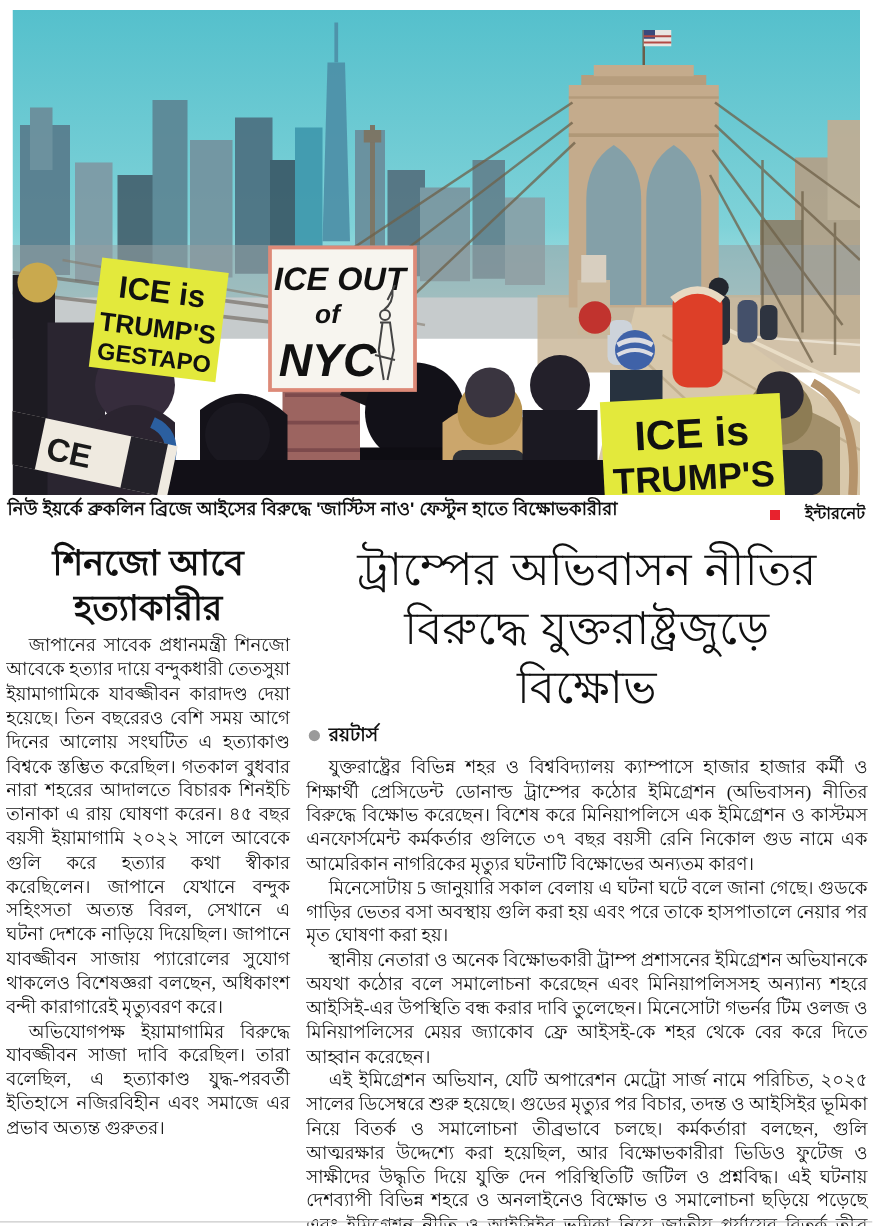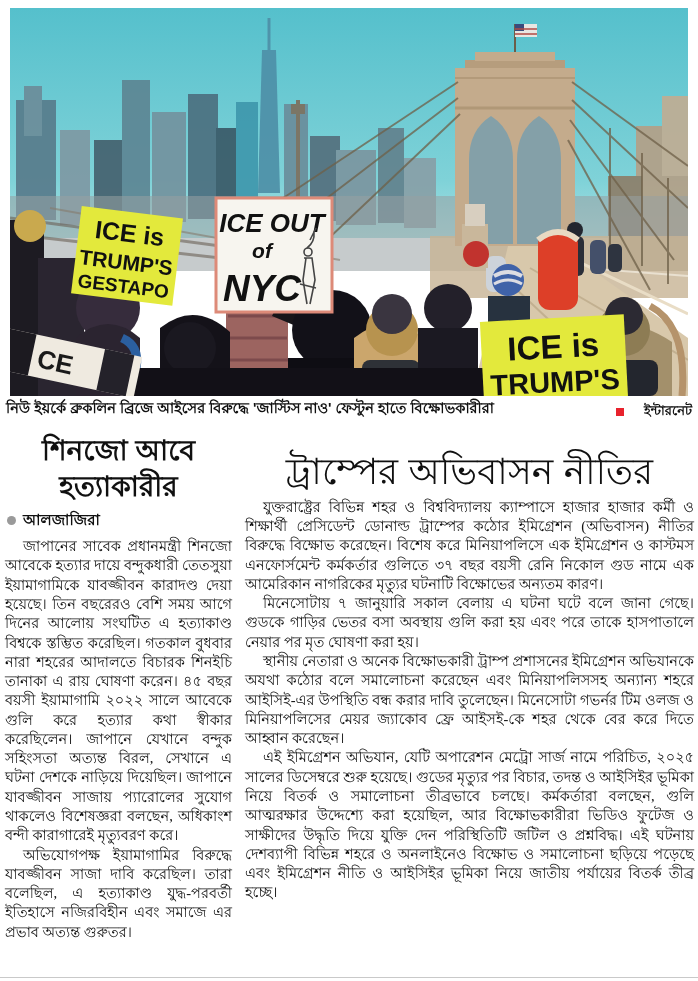--- a/index.html
+++ b/index.html
@@ -31,21 +31,21 @@
   }
   .left-col { width:227px; flex:none; }
   .right-col { flex:1; min-width:0; }
 
   .left-headline {
     font-size:28px; font-weight:bold; text-align:center;
     line-height:1.27; margin:0 0 4px 0;
   }
   .right-headline {
     font-size:36px; font-weight:400; text-align:center;
-    line-height:1.3; margin:16px 0 2px 0; letter-spacing:.2px;
+    line-height:1.3; margin:0 0 2px 0; letter-spacing:.2px;
   }
   .headline-line { display:block; }
 
   .source-line {
     display:flex; align-items:center; gap:7px;
     font-weight:bold; font-size:15px; margin:3px 0 4px 2px;
   }
   .bullet { width:9px; height:9px; border-radius:50%; background:#9a9a9a; flex:none; }
 
   .body-text p {
@@ -248,36 +248,38 @@
     <span>ইন্টারনেট</span>
   </div>
 </div>
 
 <div class="articles">
 
   <div class="left-col">
     <h2 class="left-headline">
       <span class="headline-line">শিনজো আবে হত্যাকারীর</span>
     </h2>
-    <div class="source-line">
-      <span class="bullet"></span>
-      <span>আলজাজিরা</span>
-    </div>
     <div class="body-text">
       <p>জাপানের সাবেক প্রধানমন্ত্রী শিনজো আবেকে হত্যার দায়ে বন্দুকধারী তেতসুয়া ইয়ামাগামিকে যাবজ্জীবন কারাদণ্ড দেয়া হয়েছে। তিন বছরেরও বেশি সময় আগে দিনের আলোয় সংঘটিত এ হত্যাকাণ্ড বিশ্বকে স্তম্ভিত করেছিল। গতকাল বুধবার নারা শহরের আদালতে বিচারক শিনইচি তানাকা এ রায় ঘোষণা করেন। ৪৫ বছর বয়সী ইয়ামাগামি ২০২২ সালে আবেকে গুলি করে হত্যার কথা স্বীকার করেছিলেন। জাপানে যেখানে বন্দুক সহিংসতা অত্যন্ত বিরল, সেখানে এ ঘটনা দেশকে নাড়িয়ে দিয়েছিল। জাপানে যাবজ্জীবন সাজায় প্যারোলের সুযোগ থাকলেও বিশেষজ্ঞরা বলছেন, অধিকাংশ বন্দী কারাগারেই মৃত্যুবরণ করে।</p>
       <p>অভিযোগপক্ষ ইয়ামাগামির বিরুদ্ধে যাবজ্জীবন সাজা দাবি করেছিল। তারা বলেছিল, এ হত্যাকাণ্ড যুদ্ধ-পরবর্তী ইতিহাসে নজিরবিহীন এবং সমাজে এর প্রভাব অত্যন্ত গুরুতর।</p>
     </div>
   </div>
 
   <div class="right-col">
     <h1 class="right-headline">
       <span class="headline-line">ট্রাম্পের অভিবাসন নীতির</span>
+      <span class="headline-line">বিরুদ্ধে যুক্তরাষ্ট্রজুড়ে</span>
+      <span class="headline-line">বিক্ষোভ</span>
     </h1>
+    <div class="source-line">
+      <span class="bullet"></span>
+      <span>রয়টার্স</span>
+    </div>
     <div class="body-text">
       <p>যুক্তরাষ্ট্রের বিভিন্ন শহর ও বিশ্ববিদ্যালয় ক্যাম্পাসে হাজার হাজার কর্মী ও শিক্ষার্থী প্রেসিডেন্ট ডোনাল্ড ট্রাম্পের কঠোর ইমিগ্রেশন (অভিবাসন) নীতির বিরুদ্ধে বিক্ষোভ করেছেন। বিশেষ করে মিনিয়াপলিসে এক ইমিগ্রেশন ও কাস্টমস এনফোর্সমেন্ট কর্মকর্তার গুলিতে ৩৭ বছর বয়সী রেনি নিকোল গুড নামে এক আমেরিকান নাগরিকের মৃত্যুর ঘটনাটি বিক্ষোভের অন্যতম কারণ।</p>
-      <p>মিনেসোটায় ৭ জানুয়ারি সকাল বেলায় এ ঘটনা ঘটে বলে জানা গেছে। গুডকে গাড়ির ভেতর বসা অবস্থায় গুলি করা হয় এবং পরে তাকে হাসপাতালে নেয়ার পর মৃত ঘোষণা করা হয়।</p>
+      <p>মিনেসোটায় 5 জানুয়ারি সকাল বেলায় এ ঘটনা ঘটে বলে জানা গেছে। গুডকে গাড়ির ভেতর বসা অবস্থায় গুলি করা হয় এবং পরে তাকে হাসপাতালে নেয়ার পর মৃত ঘোষণা করা হয়।</p>
       <p>স্থানীয় নেতারা ও অনেক বিক্ষোভকারী ট্রাম্প প্রশাসনের ইমিগ্রেশন অভিযানকে অযথা কঠোর বলে সমালোচনা করেছেন এবং মিনিয়াপলিসসহ অন্যান্য শহরে আইসিই-এর উপস্থিতি বন্ধ করার দাবি তুলেছেন। মিনেসোটা গভর্নর টিম ওলজ ও মিনিয়াপলিসের মেয়র জ্যাকোব ফ্রে আইসই-কে শহর থেকে বের করে দিতে আহ্বান করেছেন।</p>
       <p>এই ইমিগ্রেশন অভিযান, যেটি অপারেশন মেট্রো সার্জ নামে পরিচিত, ২০২৫ সালের ডিসেম্বরে শুরু হয়েছে। গুডের মৃত্যুর পর বিচার, তদন্ত ও আইসিইর ভূমিকা নিয়ে বিতর্ক ও সমালোচনা তীব্রভাবে চলছে। কর্মকর্তারা বলছেন, গুলি আত্মরক্ষার উদ্দেশ্যে করা হয়েছিল, আর বিক্ষোভকারীরা ভিডিও ফুটেজ ও সাক্ষীদের উদ্ধৃতি দিয়ে যুক্তি দেন পরিস্থিতিটি জটিল ও প্রশ্নবিদ্ধ। এই ঘটনায় দেশব্যাপী বিভিন্ন শহরে ও অনলাইনেও বিক্ষোভ ও সমালোচনা ছড়িয়ে পড়েছে এবং ইমিগ্রেশন নীতি ও আইসিইর ভূমিকা নিয়ে জাতীয় পর্যায়ের বিতর্ক তীব্র হচ্ছে।</p>
     </div>
   </div>
 </div>
 
 <div class="bottom-rule"></div>
 
 </body></html>

